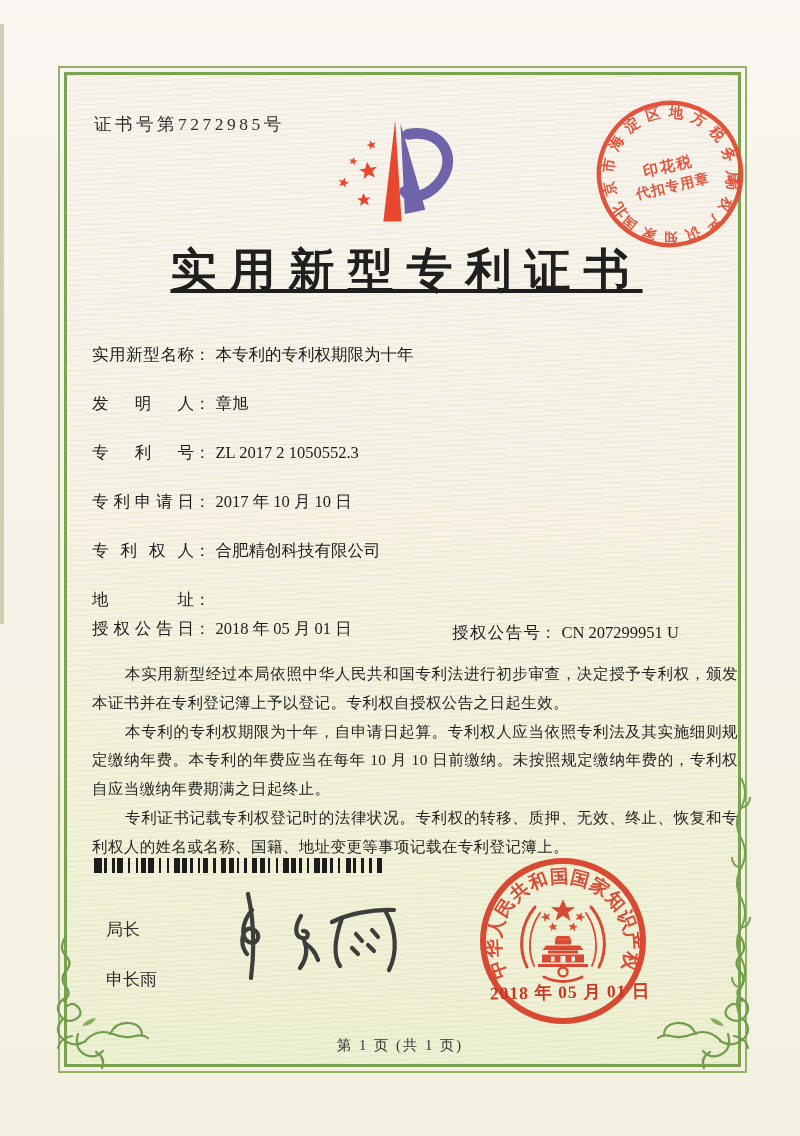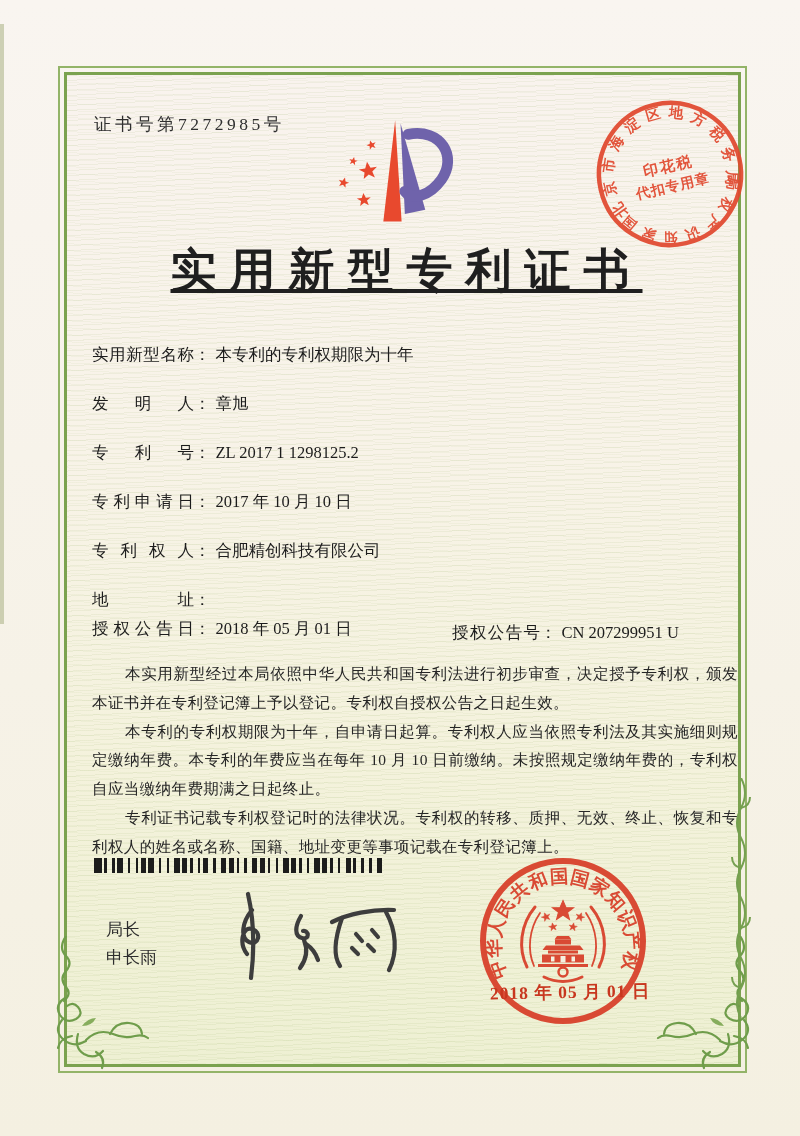--- a/index.html
+++ b/index.html
@@ -37,21 +37,21 @@
   .paras p{margin:0;text-indent:33px;font-size:15.5px;line-height:28.8px;text-align:justify;
            color:#262626;letter-spacing:.4px;}
 
   .barcode{position:absolute;left:94px;top:858px;height:15px;font-size:0;white-space:nowrap;}
   .barcode span{display:inline-block;height:15px;}
   .barcode .br{background:#1c1c1c;}
   .barcode .sp{background:transparent;}
 
   .officer{position:absolute;left:106px;top:918px;font-family:"Liberation Sans",sans-serif;
            font-size:17px;color:#2e2e2e;}
-  .officer .o-name{margin-top:5px;}
+  .officer .o-name{margin-top:27px;}
 
   .signature{position:absolute;left:222px;top:888px;}
 
   .big-seal{position:absolute;left:469px;top:847px;opacity:.94;}
   .seal-date{position:absolute;left:490px;top:980px;font-size:17.5px;font-weight:700;color:#c8371f;
              letter-spacing:1px;transform:rotate(-1deg);}
 
   .footer{position:absolute;left:0;right:0;top:1036px;text-align:center;font-size:14.5px;
           letter-spacing:2px;color:#333;}
 
@@ -144,21 +144,21 @@
       <span class="fvalue">本专利的专利权期限为十年</span>
     </div>
     <div class="frow">
       <span class="flabel">发明人</span>
         <span class="fcolon">：</span>
       <span class="fvalue">章旭</span>
     </div>
     <div class="frow">
       <span class="flabel">专利号</span>
         <span class="fcolon">：</span>
-      <span class="fvalue">ZL 2017 1 1298125.2</span>
+      <span class="fvalue">ZL 2017 2 1050552.3</span>
     </div>
     <div class="frow">
       <span class="flabel">专利申请日</span>
         <span class="fcolon">：</span>
       <span class="fvalue">2017 年 10 月 10 日</span>
     </div>
     <div class="frow">
       <span class="flabel">专利权人</span>
         <span class="fcolon">：</span>
       <span class="fvalue">合肥精创科技有限公司</span>
@@ -239,13 +239,14 @@
         <path d="M-36,26 C-45,8 -43,-16 -28,-34" stroke-width="3"></path>
         <path d="M36,26 C45,8 43,-16 28,-34" stroke-width="3"></path>
         <path d="M-29,25 C-36,9 -34,-12 -23,-28" stroke-width="1.8"></path>
         <path d="M29,25 C36,9 34,-12 23,-28" stroke-width="1.8"></path>
         <path d="M-19,36 q19,9 38,0" stroke-width="3"></path>
       </g>
     </g>
   </svg>
   <div class="seal-date">2018 年 05 月 01 日</div>
 
+  <div class="footer">第 1 页 (共 1 页)</div>
 </div>
 
 </body></html>

